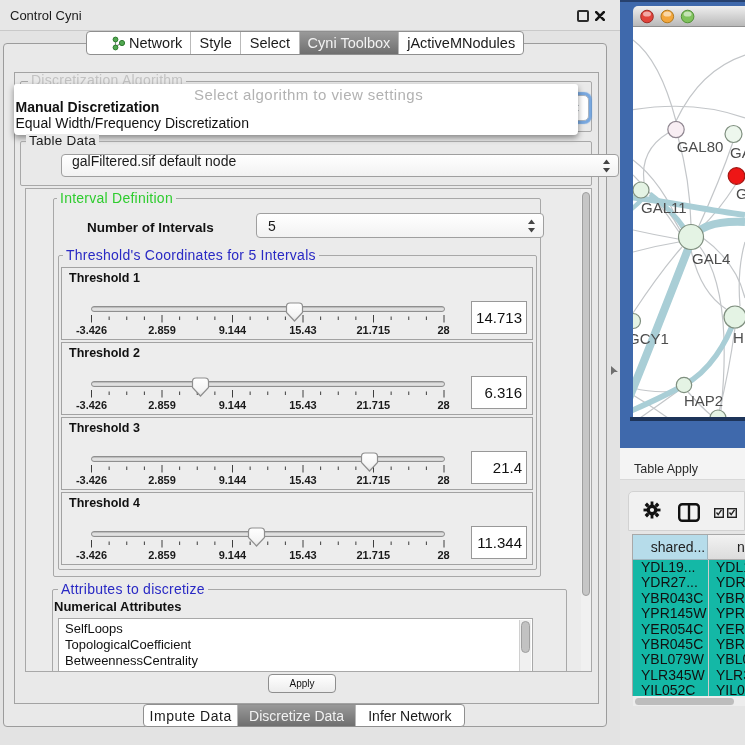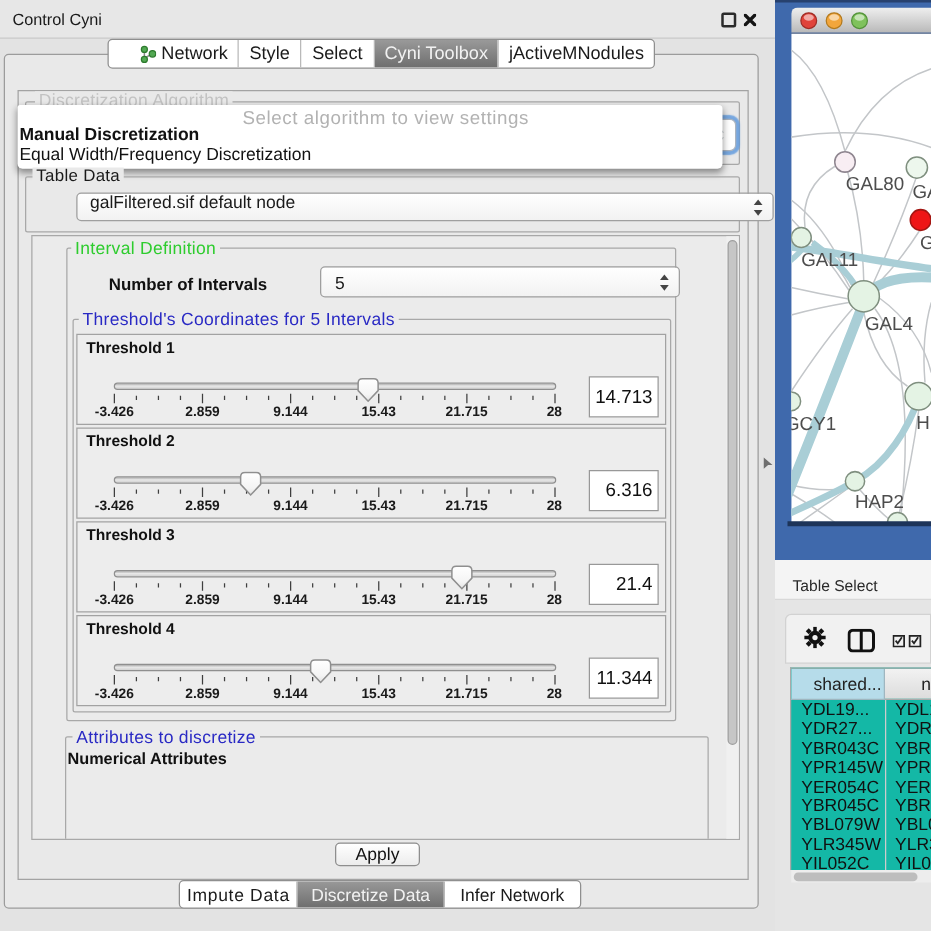--- a/index.html
+++ b/index.html
@@ -278,23 +278,28 @@
       </defs>
       <path d="M1.5 4.5 Q1.5 1 5 1 L14 1 Q17.5 1 17.5 4.5 L17.5 10.5 L9.5 19 L1.5 10.5 Z" fill="url(#hgth4)" stroke="#8f8f8f" stroke-width="1.2"></path>
     </svg>
     <div class="vbox">11.344</div>
   </div>
 
 <div class="abs" style="left:26px;top:189px;width:565px;height:482px;overflow:hidden;">
   <div class="gbox" style="left:26px;top:400px;width:515px;height:120px;"></div>
   <div class="grouptitle" style="left:32px;top:393px;color:#2929c4;background:#ebebeb;">Attributes to discretize</div>
   <div class="abs" style="left:28px;top:410px;font-size:13px;font-weight:bold;color:#111;">Numerical Attributes</div>
-</div>
-
-<div class="abs" style="left:268px;top:674px;width:68px;height:19px;background:linear-gradient(#ffffff,#ececec);border:1px solid #8e8e8e;border-radius:4px;box-sizing:border-box;text-align:center;font-size:14px;color:#111;line-height:17px;">Apply</div>
+  <div class="abs" style="left:32px;top:429px;width:475px;height:80px;background:#fff;border:1px solid #a8a8a8;box-sizing:border-box;font-size:13px;color:#111;">
+    <div style="padding:2px 0 0 6px;line-height:16.2px;">SelfLoops<br>TopologicalCoefficient<br>BetweennessCentrality</div>
+    <div class="abs" style="right:1px;top:1px;width:11px;height:78px;background:#f0f0f0;border-left:1px solid #d0d0d0;"></div>
+    <div class="abs" style="right:2px;top:2px;width:9px;height:32px;background:#c2c2c2;border:1px solid #9f9f9f;border-radius:5px;box-sizing:border-box;"></div>
+  </div>
+</div>
+
+<div class="abs" style="left:268px;top:674px;width:68px;height:19px;background:linear-gradient(#ffffff,#ececec);border:1px solid #8e8e8e;border-radius:4px;box-sizing:border-box;text-align:center;font-size:10px;color:#111;line-height:17px;">Apply</div>
 
 <div class="tabgroup" style="left:143px;top:704px;width:322px;height:23px;font-size:14px;">
   <div class="tab" style="width:95px;letter-spacing:0.55px;">Impute Data</div>
   <div class="tab sel" style="width:118px;">Discretize Data</div>
   <div class="tab" style="width:109px;">Infer Network</div>
 </div>
 
 <svg class="abs" style="left:610px;top:365px;" width="9" height="11" viewBox="0 0 9 11">
   <path d="M1 10 L1 1 L8 7 L4.5 7 Z" fill="#6f6f6f"></path>
 </svg>
@@ -366,21 +371,21 @@
       <text x="733" y="343">H</text>
       <text x="684" y="406">HAP2</text>
     </g>
   </svg>
 
   <div class="abs" style="left:10px;top:417px;width:115px;height:4px;background:#1d3459;"></div>
 </div>
 
 <div class="abs" style="left:620px;top:448px;width:125px;height:297px;background:#e5e5e5;">
   <div class="abs" style="left:0;top:0;width:125px;height:31px;background:#f4f4f4;border-bottom:1px solid #d8d8d8;">
-    <div class="abs" style="left:14px;top:14px;font-size:12.5px;color:#2a2a2a;">Table Select</div>
+    <div class="abs" style="left:14px;top:14px;font-size:12.5px;color:#2a2a2a;">Table Apply</div>
   </div>
 
   <div class="abs" style="left:8px;top:43px;width:117px;height:40px;background:#f1f1f1;border:1px solid #d2d2d2;border-radius:5px 0 0 0;box-sizing:border-box;"></div>
   <svg class="abs" style="left:23px;top:53px;" width="18" height="18" viewBox="0 0 18 18">
     <g fill="#111">
         <circle cx="9" cy="9" r="5.4"></circle>
       </g>
     <g fill="#111">
       <rect x="7.6" y="0.5" width="2.8" height="4"></rect>
         <rect x="7.6" y="13.5" width="2.8" height="4"></rect>

